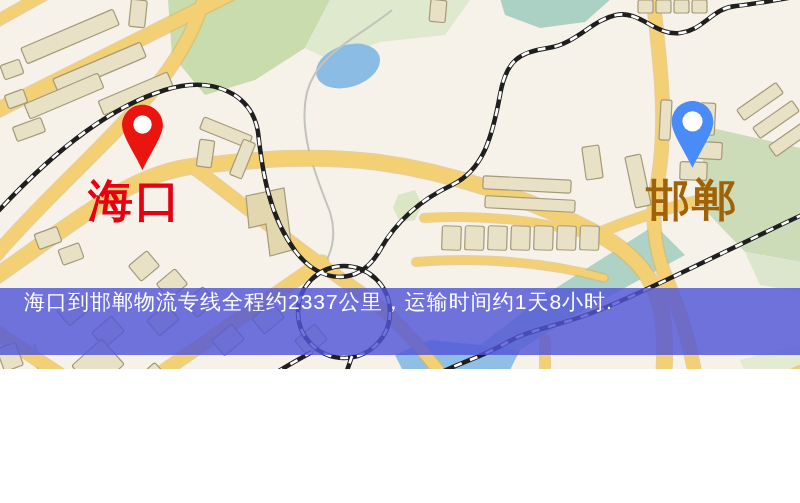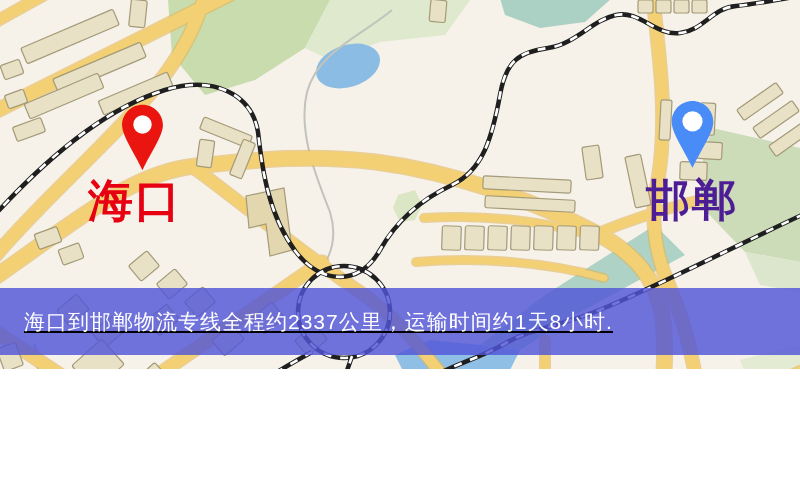--- a/index.html
+++ b/index.html
@@ -9,25 +9,25 @@
     background:#f6f1e9;
   }
   .map-wrap svg.mapart{position:absolute;left:0;top:0;}
   .marker{position:absolute;display:block;}
   .marker svg{display:block;}
   .city-label{
     position:absolute;font-weight:bold;line-height:1;
     letter-spacing:2px;white-space:nowrap;
   }
   .origin-label{left:88px;top:178px;font-size:45px;color:#e60012;}
-  .dest-label{left:646px;top:178px;font-size:44px;color:#4c1d95;}
+  .dest-label{left:646px;top:178px;font-size:44px;color:#a16207;}
   .banner{
     position:absolute;left:0;top:288px;width:800px;height:67px;
     background:rgba(82,86,216,0.82);
-    display:flex;align-items:center;text-decoration:underline;
+    display:flex;align-items:flex-start;
   }
   .banner-text{
     color:#ffffff;font-size:21px;letter-spacing:1px;
     padding-left:24px;white-space:nowrap;
   }
 </style>
 </head>
 <body>
 
 <div class="map-wrap">

